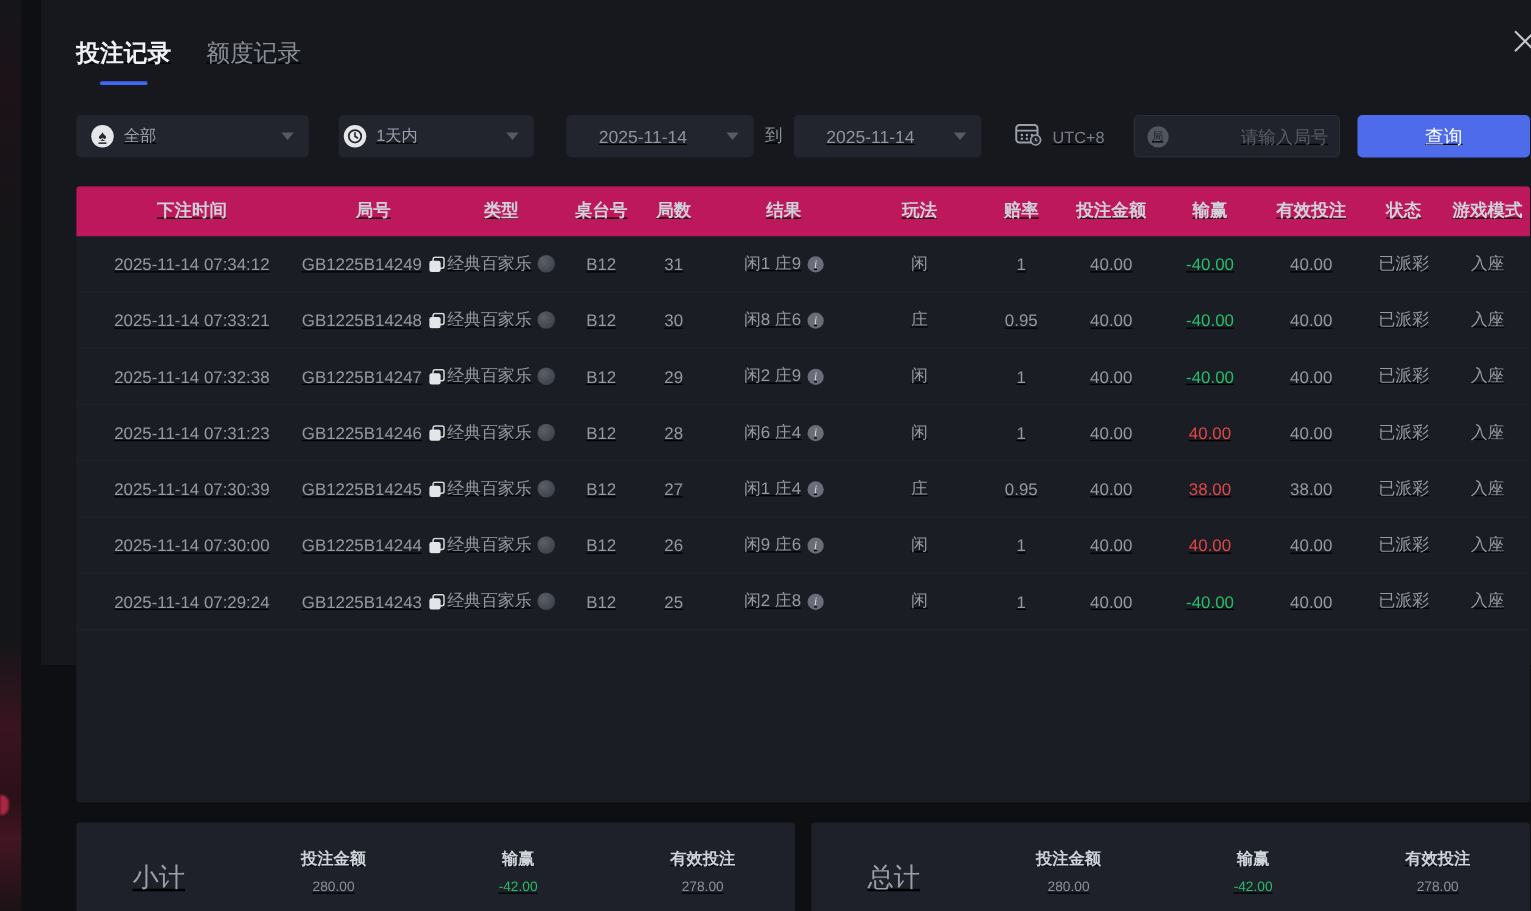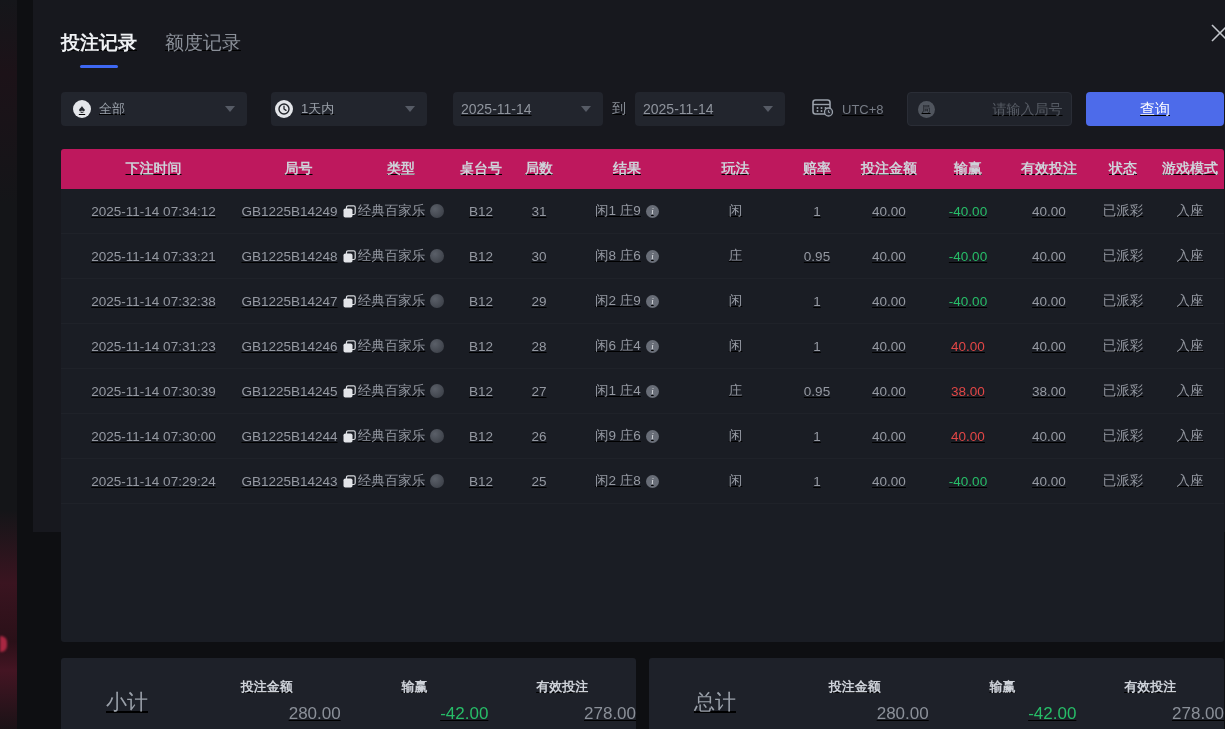--- a/index.html
+++ b/index.html
@@ -30,21 +30,21 @@
 
   
   .filters { display:flex; align-items:center; margin-top:24px; height:34px; }
   .ctl { height:34px; background:#22252d; border-radius:4px; display:flex;
     align-items:center; position:relative; color:#9aa0a9; font-size:13px; }
   .ctl .caret { position:absolute; right:12px; width:0; height:0;
     border-left:5px solid transparent; border-right:5px solid transparent;
     border-top:6px solid #565b65; }
   .dd-game { width:186px; padding-left:12px; gap:8px; }
   .dd-time { width:156px; margin-left:24px; padding-left:4px; gap:8px; }
-  .dd-date { width:150px; padding-left:8px; font-size:14px; color:#8f949d; }
+  .dd-date { width:150px; padding-left:26px; font-size:14px; color:#8f949d; }
   .dd-date1 { margin-left:26px; }
   .to-label { color:#8a8f98; font-size:14px; margin:0 9px; }
   .circle-ico { width:18px; height:18px; border-radius:50%; background:#e4e6ea;
     display:flex; align-items:center; justify-content:center; flex:0 0 auto; }
   .circle-ico.spade { color:#23262c; font-size:12px; line-height:1; }
   .utc { display:flex; align-items:center; gap:8px; margin-left:27px;
     color:#787d87; font-size:13px; }
   .round-input { width:165px; height:34px; margin-left:23px; background:#20232b;
     border:1px solid #2a2d36; border-radius:4px; display:flex; align-items:center;
     padding-left:10px; gap:8px; }
@@ -89,21 +89,21 @@
   .copy-ico { display:flex; flex:0 0 auto; cursor:pointer; }
 
   
   .summaries { display:flex; gap:13px; margin-top:16px; }
   .panel { width:575px; height:80px; background:#1e2129; border-radius:3px;
     display:flex; align-items:flex-start; padding-top:20px; }
   .panel .p-label { width:132px; text-align:center; color:#9aa0a9; font-size:21px;
     padding-top:10px; }
   .panel .stat { flex:1; text-align:center; }
   .panel .stat .s-title { color:#ced2d9; font-size:13px; font-weight:bold; }
-  .panel .stat .s-value { color:#8b9099; font-size:17px; margin-top:8px;text-align:right; }
+  .panel .stat .s-value { color:#8b9099; font-size:11px; margin-top:8px; }
   .panel .stat .s-value.green { color:#27bd68; }
 </style>
 </head>
 <body>
 
 <div class="page-under">
   <div class="red-dot"></div>
 </div>
 
 <div class="modal">

